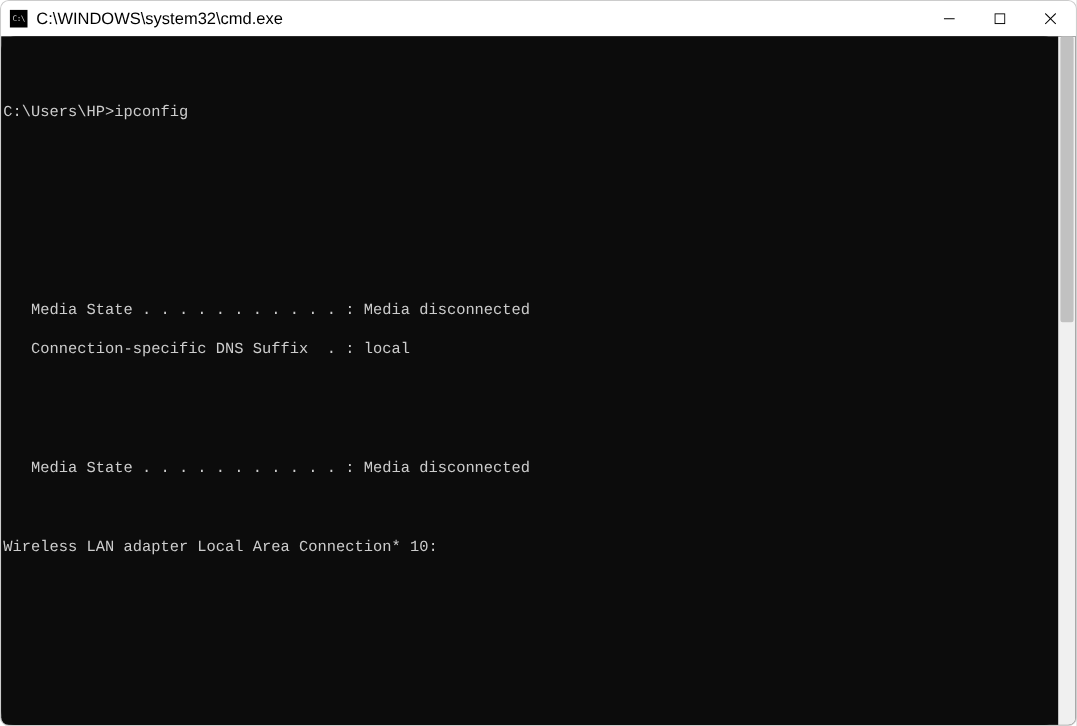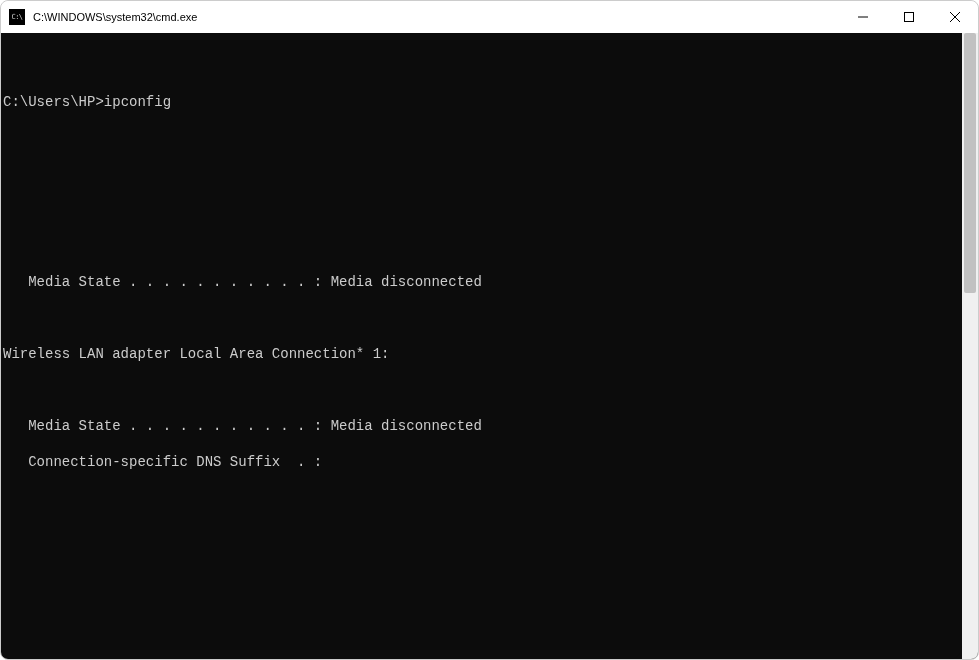--- a/index.html
+++ b/index.html
@@ -30,21 +30,21 @@
     margin-right: 8px;
     display: inline-flex;
     align-items: center;
     justify-content: center;
     font-size: 7px;
     color: #ccc;
     font-family: Consolas, monospace;
     letter-spacing: -0.5px;
   }
   .titlebar-text {
-    font-size: 11px;
+    font-size: 15px;
     color: #000;
     flex: 1;
   }
   .titlebar-controls {
     display: flex;
     height: 100%;
   }
   .titlebar-btn {
     width: 46px;
     height: 100%;
@@ -118,26 +118,26 @@
 
 <div class="terminal-wrap">
 <div class="terminal">
 <span class="line"> </span>
 <span class="line"><span>C:\Users\HP&gt;</span><span>ipconfig</span></span>
 <span class="line"> </span>
 <span class="line"> </span>
 <span class="line"> </span>
 <span class="line"> </span>
 <span class="line">   Media State . . . . . . . . . . . : Media disconnected</span>
+<span class="line">   Connection-specific DNS Suffix  . : local</span>
 <span class="line"> </span>
-<span class="line">Wireless LAN adapter Local Area Connection* 1:</span>
 <span class="line"> </span>
 <span class="line">   Media State . . . . . . . . . . . : Media disconnected</span>
-<span class="line">   Connection-specific DNS Suffix  . :</span>
 <span class="line"> </span>
+<span class="line">Wireless LAN adapter Local Area Connection* 10:</span>
 
 
 
 
 
 
 
 
 
 

